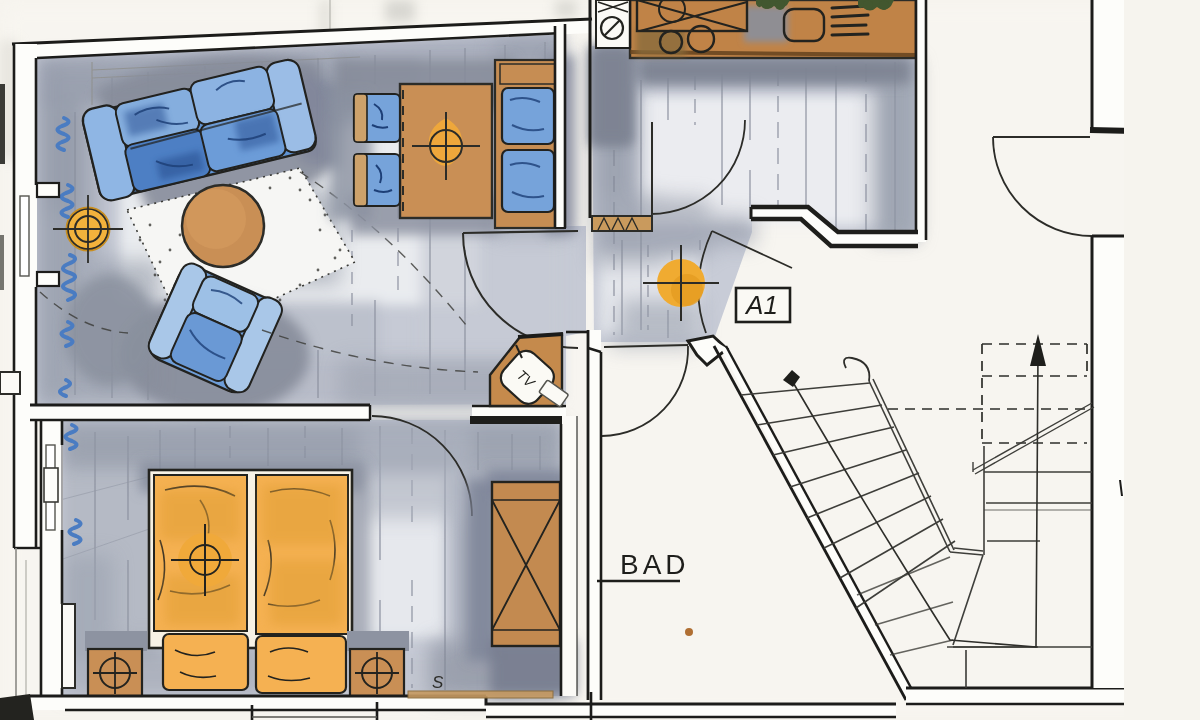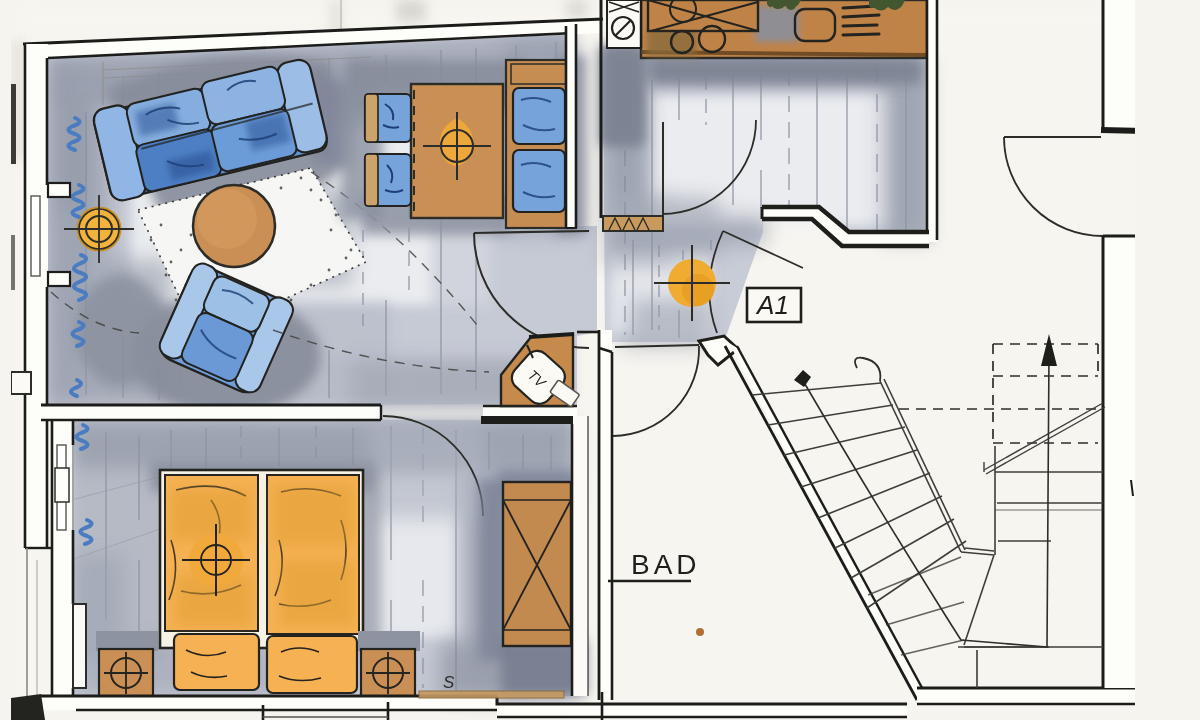--- a/index.html
+++ b/index.html
@@ -1,17 +1,17 @@
 <!DOCTYPE html>
 <html><head>
 <meta charset="utf-8">
 <style>
   html,body{margin:0;padding:0;background:#f6f4ee;}
   #page{width:1124px;height:720px;position:relative;overflow:hidden;
-        font-family:"Liberation Sans", sans-serif;padding-left:11px;}
+        font-family:"Liberation Sans", sans-serif;}
   svg{display:block;}
 </style>
 </head>
 <body>
 <div id="page">
 <svg width="1200" height="720" viewBox="0 0 1200 720">
 <defs>
   <filter id="b3" x="-40%" y="-40%" width="180%" height="180%">
           <feGaussianBlur stdDeviation="3"></feGaussianBlur>
         </filter>

